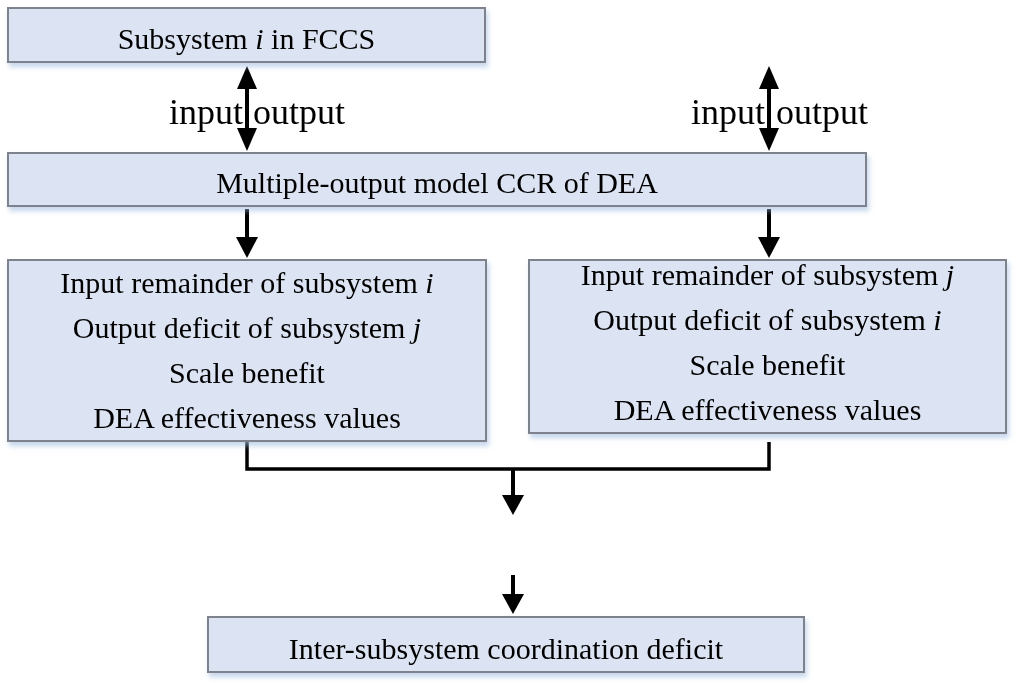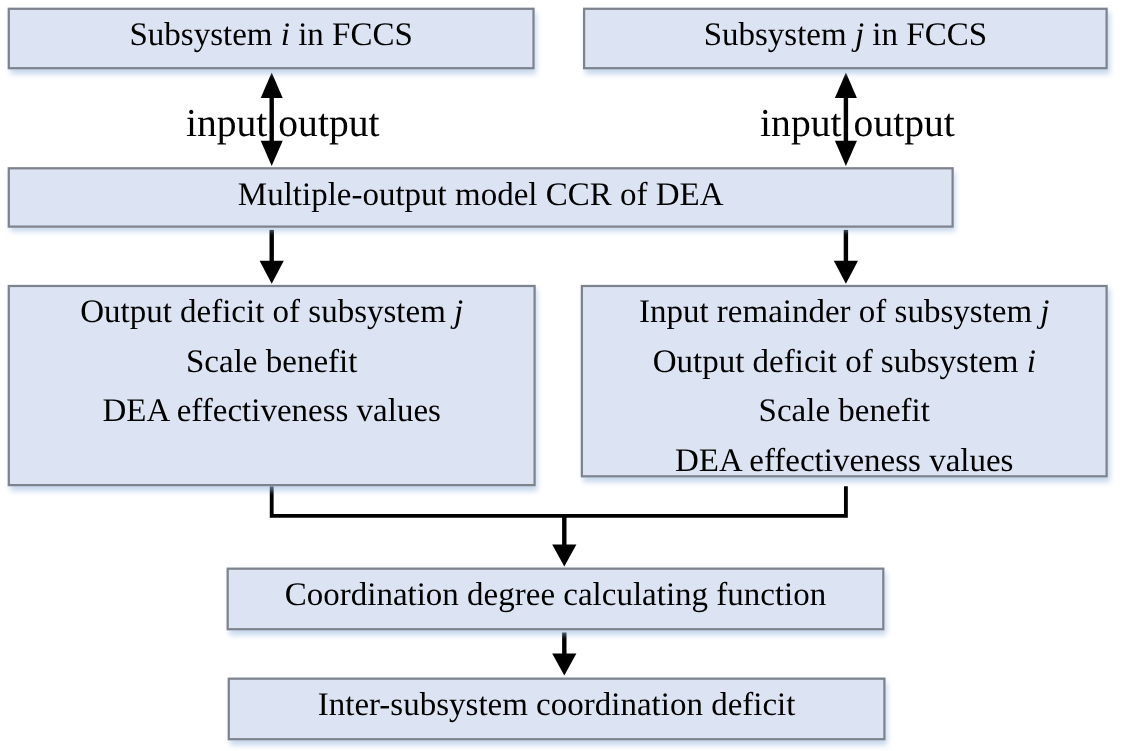--- a/index.html
+++ b/index.html
@@ -31,21 +31,21 @@
   .bracket { stroke: var(--arrow); stroke-width: 3.5; fill: none; }
   .head { fill: var(--arrow); stroke: none; }
   .box {
     position: absolute;
     background: var(--box-fill);
     border: 2px solid var(--box-border);
     box-shadow: 2px 4px 5px rgba(158,186,224,0.6);
     display: flex;
     flex-direction: column;
     align-items: center;
-    justify-content: flex-start;
+    justify-content: flex-end;
     text-align: center;
     font-size: 30px;
     line-height: 45px;
     color: var(--text);
   }
   .line { white-space: pre; }
   .em { font-style: italic; }
   .box-subsystem-i   { left: 7px;   top: 7px;   width: 479px;  height: 56px; }
   .box-subsystem-j   { left: 530px; top: 7px;   width: 477px;  height: 56px; }
   .box-ccr           { left: 7px;   top: 152px; width: 860px; height: 55px; }
@@ -107,47 +107,42 @@
     <g>
       <line class="shaft" x1="513" y1="575" x2="513" y2="597"></line>
       <polygon class="head" points="513,614 502,594 524,594"></polygon>
     </g>
   </svg>
 
   <div class="box box-subsystem-i">
     <div class="line"><span>Subsystem </span><span class="em">i</span><span> in FCCS</span></div>
   </div>
 
-  <div class="box box-subsystem-j">
-    <div class="line"><span>Subsystem </span><span class="em">j</span><span> in FCCS</span></div>
-  </div>
 
   <div class="io-label lbl-input-left">input</div>
   <div class="io-label lbl-output-left">output</div>
   <div class="io-label lbl-input-right">input</div>
   <div class="io-label lbl-output-right">output</div>
 
   <div class="box box-ccr">
     <div class="line">Multiple-output model CCR of DEA</div>
   </div>
 
   <div class="box box-results-left">
+    <div class="line"><span>Input remainder of subsystem </span><span class="em">i</span></div>
     <div class="line"><span>Output deficit of subsystem </span><span class="em">j</span></div>
     <div class="line"><span>Scale benefit</span></div>
     <div class="line"><span>DEA effectiveness values</span></div>
   </div>
 
   <div class="box box-results-right">
     <div class="line"><span>Input remainder of subsystem </span><span class="em">j</span></div>
     <div class="line"><span>Output deficit of subsystem </span><span class="em">i</span></div>
     <div class="line"><span>Scale benefit</span></div>
     <div class="line"><span>DEA effectiveness values</span></div>
   </div>
 
-  <div class="box box-coord-fn">
-    <div class="line">Coordination degree calculating function</div>
-  </div>
 
   <div class="box box-coord-deg">
     <div class="line">Inter-subsystem coordination deficit</div>
   </div>
 
 </div>
 
 </body></html>

